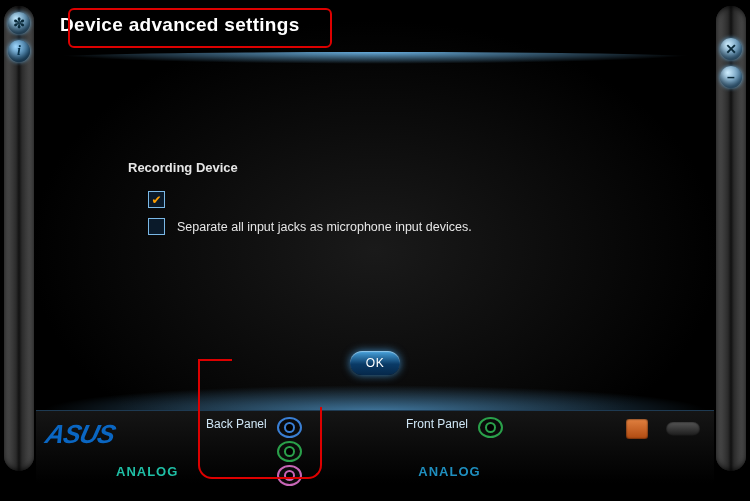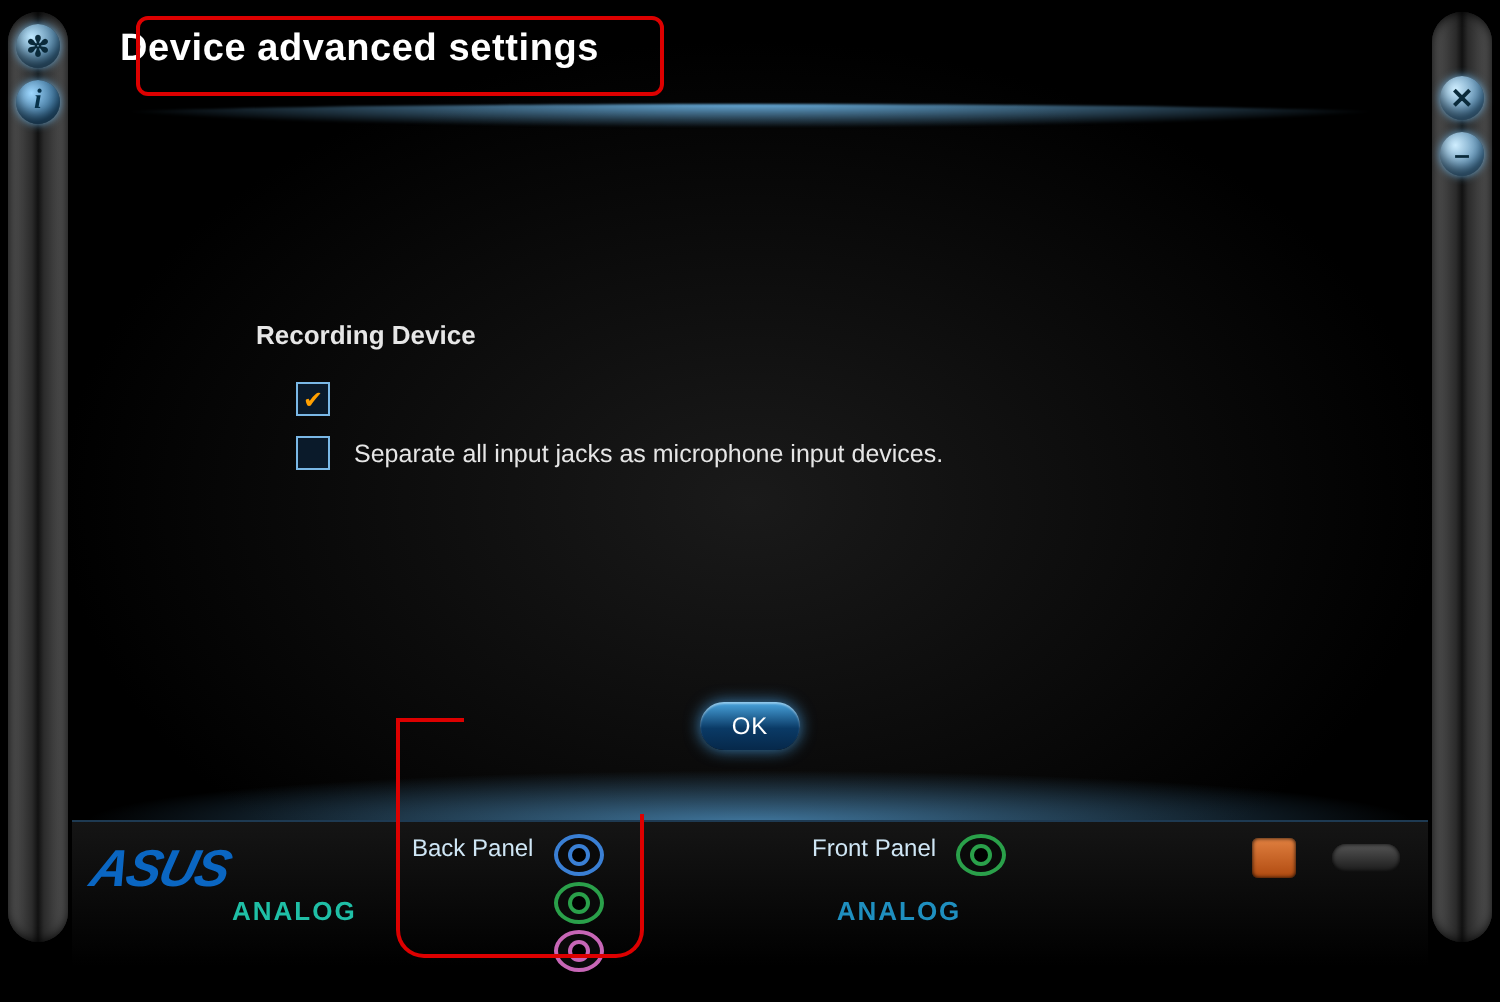--- a/index.html
+++ b/index.html
@@ -32,21 +32,21 @@
   .jack-inner{width:7px;height:7px;border-radius:50%;background:#000;box-shadow:0 0 0 2px currentColor}
   .jack-blue{border-color:#3a7fd4;color:#3a7fd4}
   .jack-green{border-color:#2aa04a;color:#2aa04a}
   .jack-pink{border-color:#c766b6;color:#c766b6}
   .bp-group{left:170px}
   .fp-group{left:370px}
   .footer-icons{position:absolute;right:14px;top:8px;display:flex;gap:18px;align-items:center}
   .ficon{width:22px;height:20px;border-radius:3px;cursor:pointer}
   .ficon-folder{background:linear-gradient(#e08040,#b04a10);box-shadow:inset 0 0 2px #000}
   .ficon-drive{width:34px;height:14px;border-radius:7px;background:linear-gradient(#555,#1a1a1a);box-shadow:inset 0 0 2px #000}
-  .tabs{position:absolute;left:80px;bottom:20px;display:flex;gap:240px}
+  .tabs{position:absolute;left:80px;bottom:4px;display:flex;gap:240px}
   .tab{font-size:13px;font-weight:700;letter-spacing:1px;cursor:pointer}
   .tab-analog{color:#1fbfa6}
   .tab-digital{color:#1f8fbf}
   .bp-annot{position:absolute;left:198px;bottom:22px;width:120px;height:70px;border:2px solid #d00;border-top:none;border-radius:0 0 14px 14px;pointer-events:none}
   .bp-annot::before{content:"";position:absolute;left:-2px;top:-46px;width:2px;height:46px;background:#d00}
   .bp-annot::after{content:"";position:absolute;left:-2px;top:-48px;width:34px;height:2px;background:#d00}
 </style>
 </head>
 <body>
 

